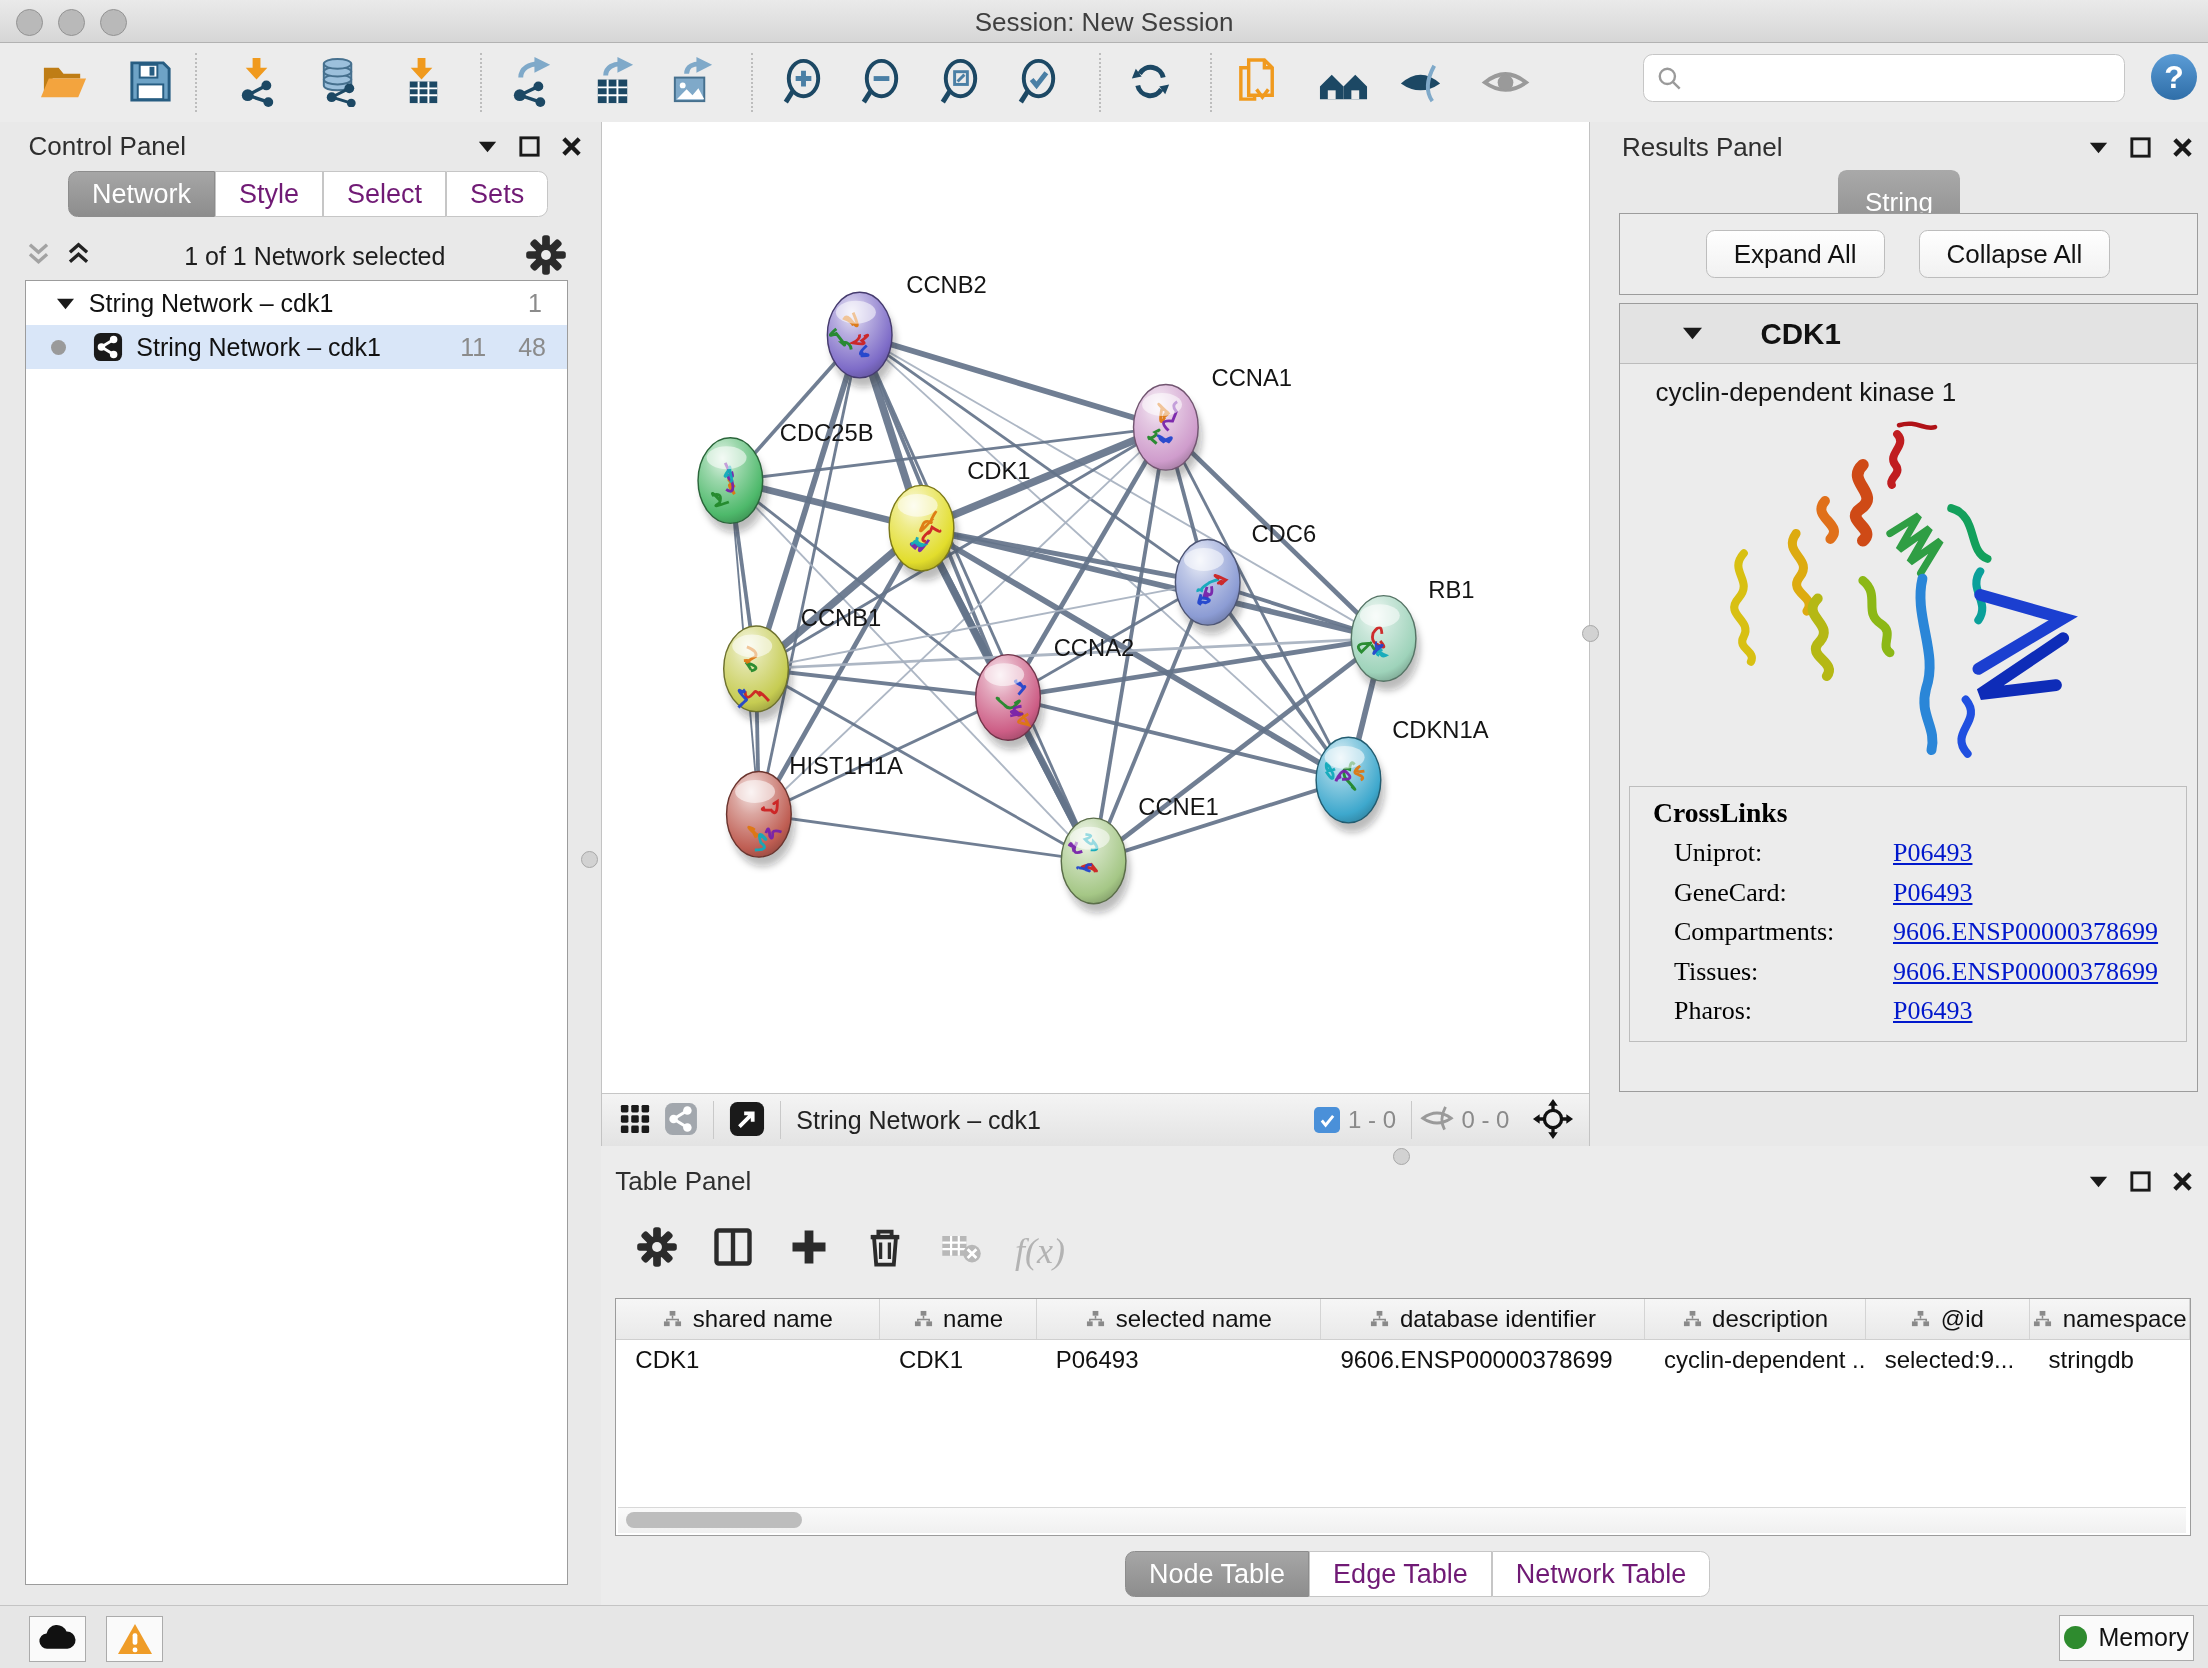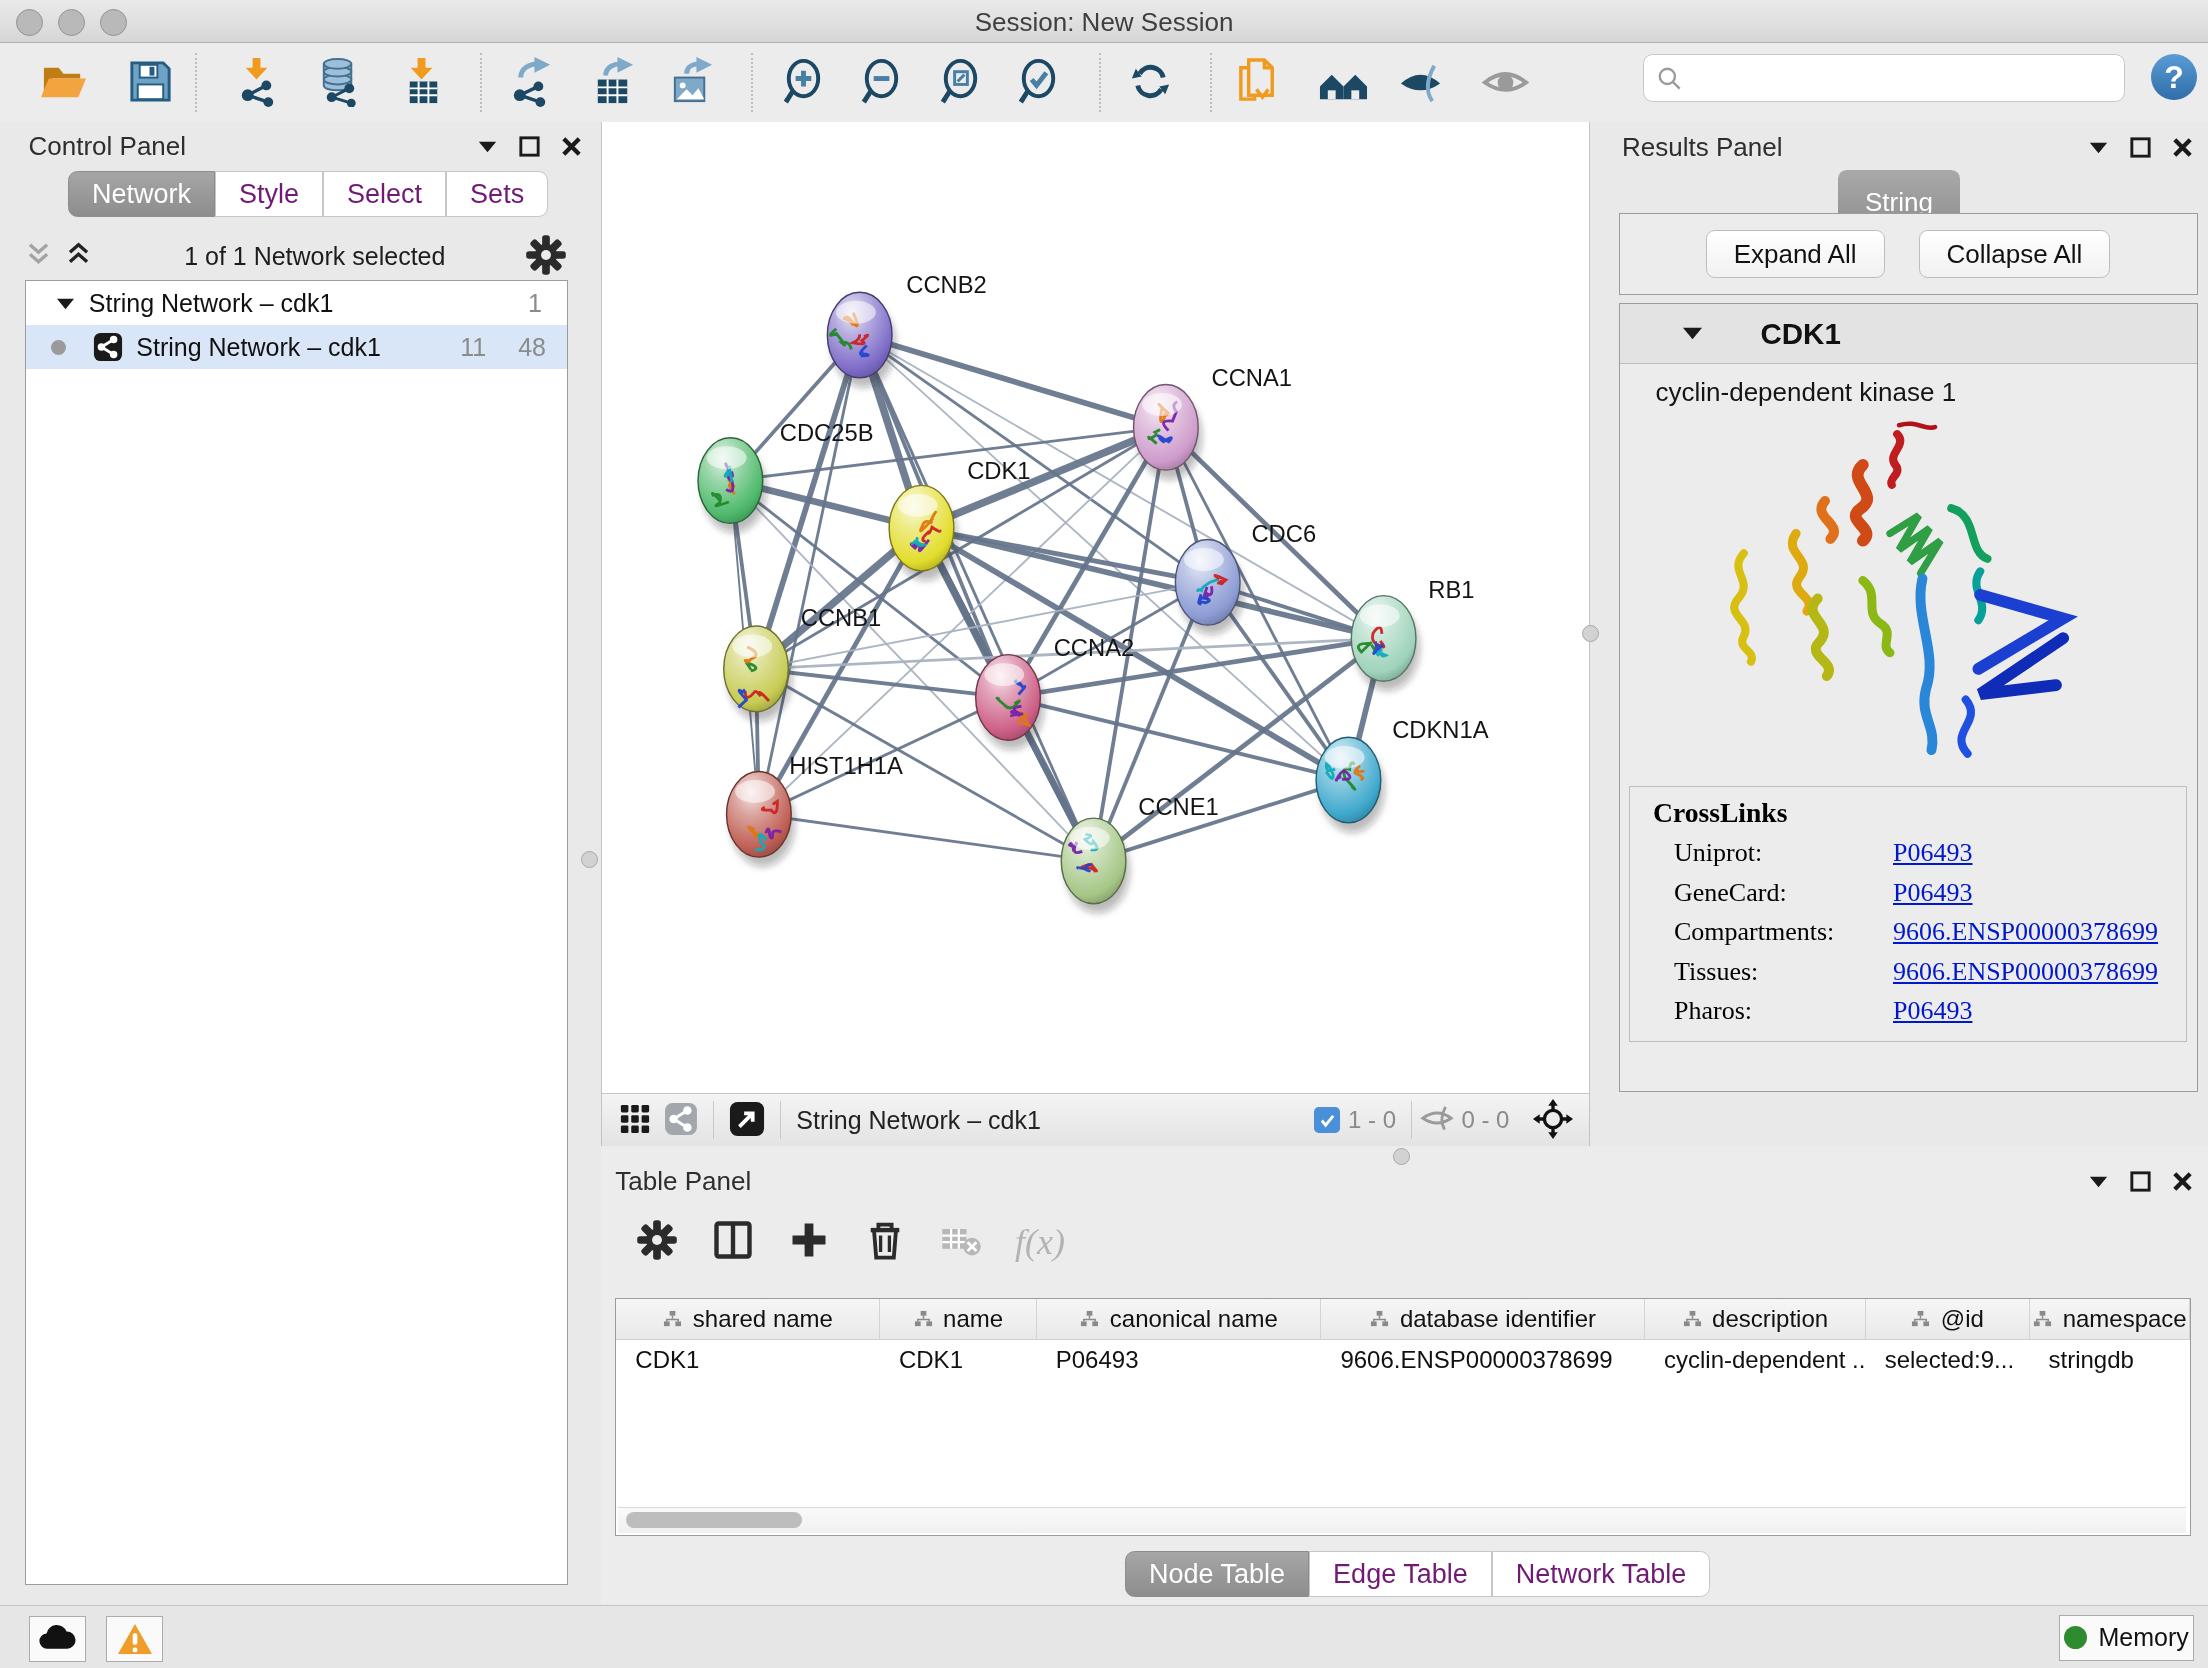--- a/index.html
+++ b/index.html
@@ -81,21 +81,21 @@
   .rp-crosslinks{margin:7.6px 9.5px 0 9.5px;border:1px solid #bdbdbd;padding:9.5px 0 15px 23px;
     font-family:"Liberation Serif",serif;}
   .cl-heading{font-size:27.6px;font-weight:bold;color:#000;margin-bottom:9.5px;}
   .cl-row{display:flex;font-size:26px;margin:9.5px 0 0 21px;}
   .cl-label{width:219px;color:#000;}
   .cl-value{color:#0018cc;text-decoration:underline;cursor:pointer;}
   
   .table-panel{position:absolute;left:601px;top:1146px;width:1607px;height:459px;background:#ececec;}
   .tp-header{position:absolute;left:14.3px;right:13.3px;top:17px;height:36px;
     display:flex;align-items:center;justify-content:space-between;}
-  .tp-toolbar{position:absolute;left:34px;top:65px;height:61px;display:flex;align-items:center;gap:32px;}
+  .tp-toolbar{position:absolute;left:34px;top:65px;height:61px;display:flex;align-items:flex-end;gap:32px;}
   .tp-toolbar svg{width:44px;height:44px;cursor:pointer;}
   .fx{font-family:"Liberation Serif",serif;font-style:italic;font-size:36px;color:#b3b3b3;}
   .tp-box{position:absolute;left:14.3px;top:152px;width:1576px;height:238px;background:#fff;
     border:1.9px solid #9c9c9c;box-sizing:border-box;overflow:hidden;}
   .tp-colhdr{display:flex;height:40px;background:linear-gradient(#f6f6f6,#e9e9e9);
     border-bottom:1.9px solid #cfcfcf;}
   .th{display:flex;align-items:center;justify-content:center;gap:9.5px;font-size:24px;color:#111;
     border-right:1px solid #d4d4d4;box-sizing:border-box;overflow:hidden;white-space:nowrap;}
   .tp-row{display:flex;height:40px;}
   .td{display:flex;align-items:center;font-size:24px;color:#111;padding-left:19px;
@@ -743,21 +743,21 @@
             </svg>
             <span>name</span>
           </div>
           <div class="th" style="width: 285px;">
             <svg width="21" height="19" viewBox="0 0 20 20">
               <rect x="7" y="1" width="6" height="5" fill="#8a8a8a"></rect>
               <rect x="1" y="12" width="6" height="5" fill="#8a8a8a"></rect>
               <rect x="13" y="12" width="6" height="5" fill="#8a8a8a"></rect>
               <path d="M10 6v3M4 12v-2h12v2" stroke="#8a8a8a" fill="none" stroke-width="1.6"></path>
             </svg>
-            <span>canonical name</span>
+            <span>selected name</span>
           </div>
           <div class="th" style="width: 324px;">
             <svg width="21" height="19" viewBox="0 0 20 20">
               <rect x="7" y="1" width="6" height="5" fill="#8a8a8a"></rect>
               <rect x="1" y="12" width="6" height="5" fill="#8a8a8a"></rect>
               <rect x="13" y="12" width="6" height="5" fill="#8a8a8a"></rect>
               <path d="M10 6v3M4 12v-2h12v2" stroke="#8a8a8a" fill="none" stroke-width="1.6"></path>
             </svg>
             <span>database identifier</span>
           </div>

